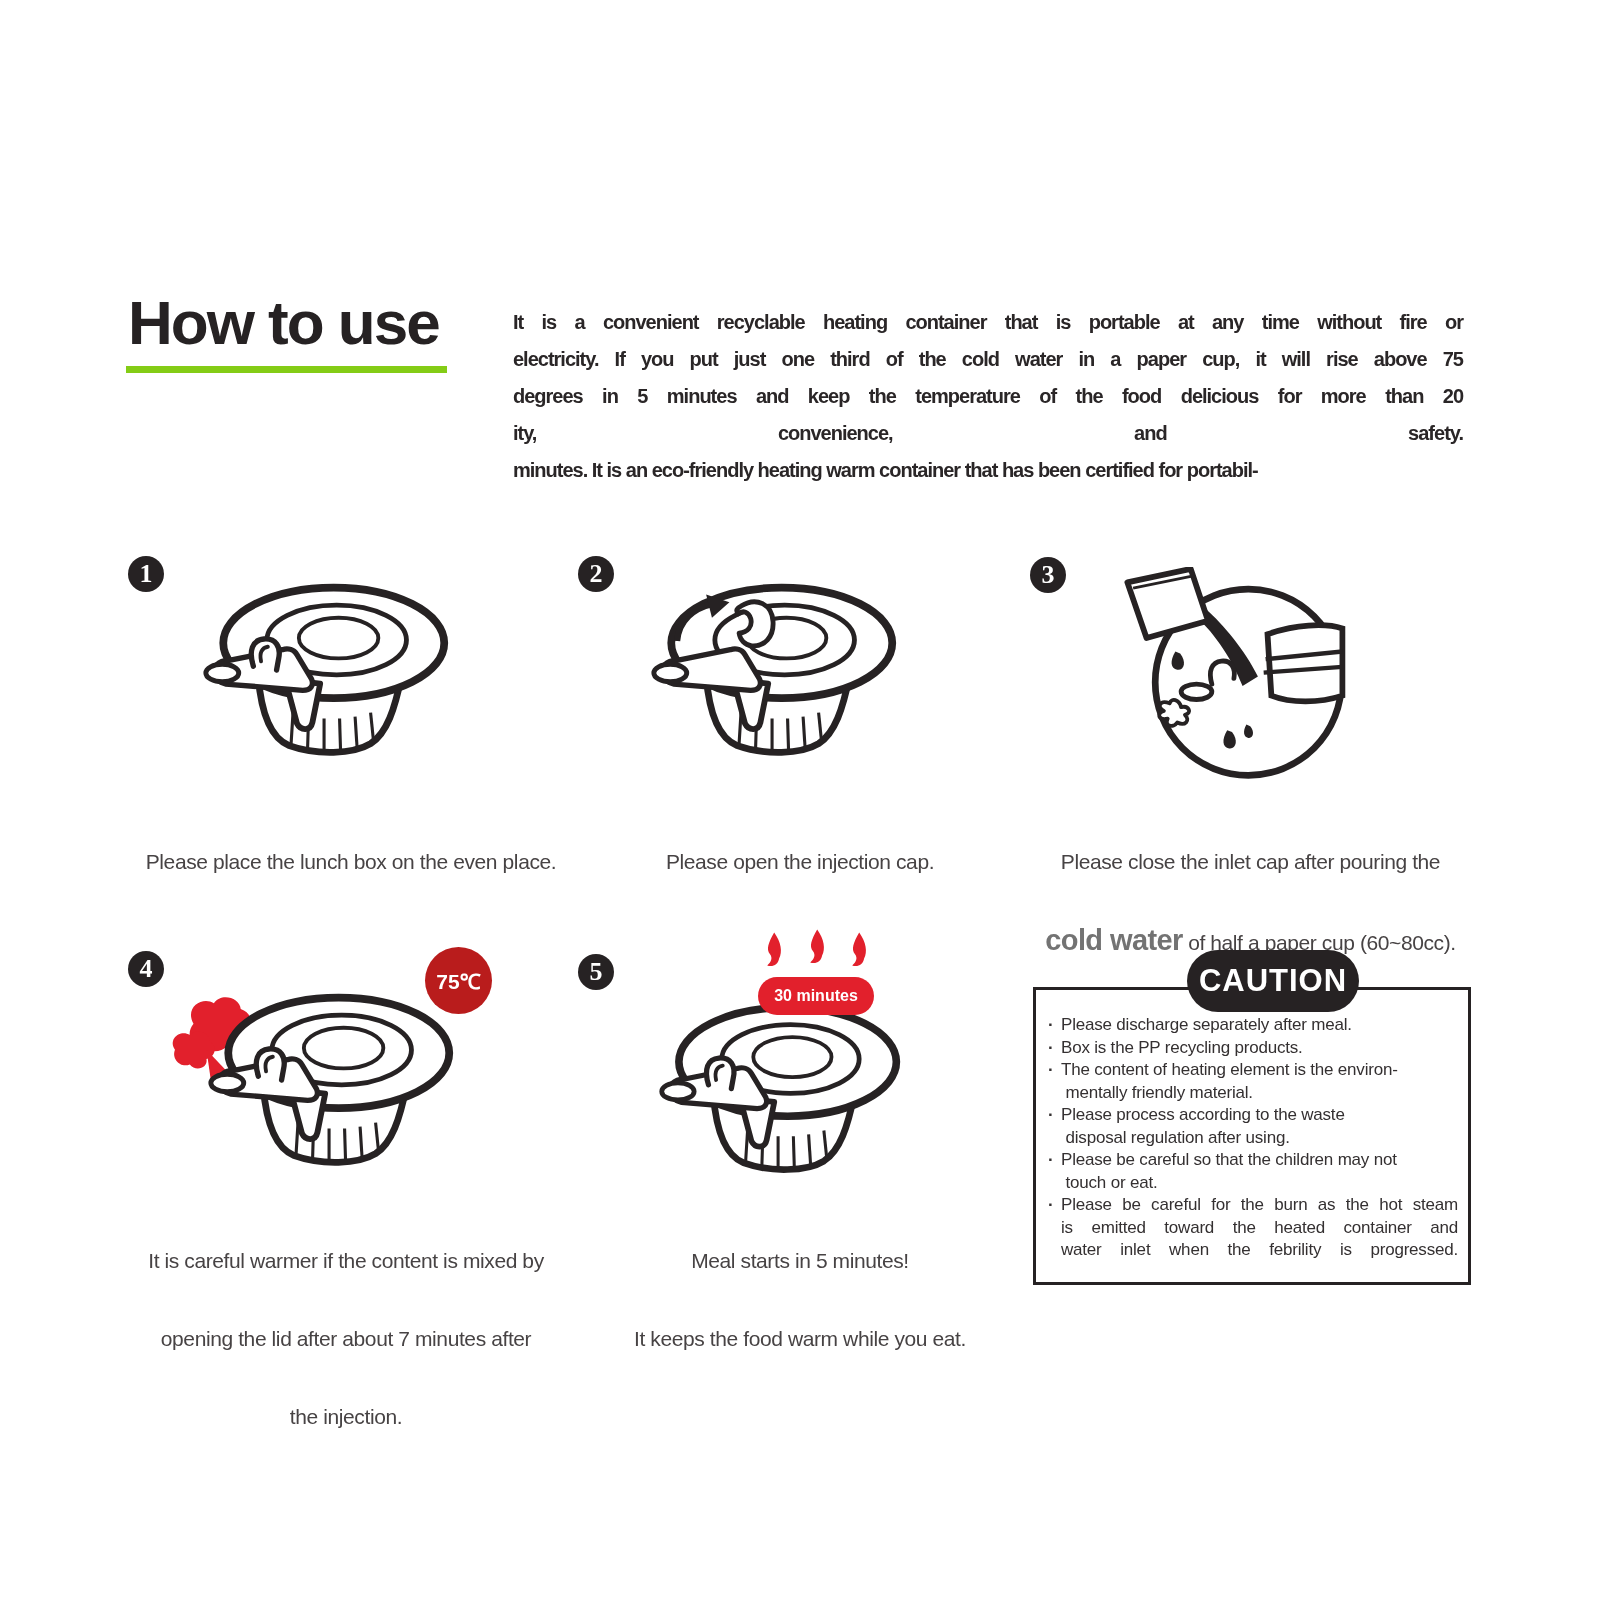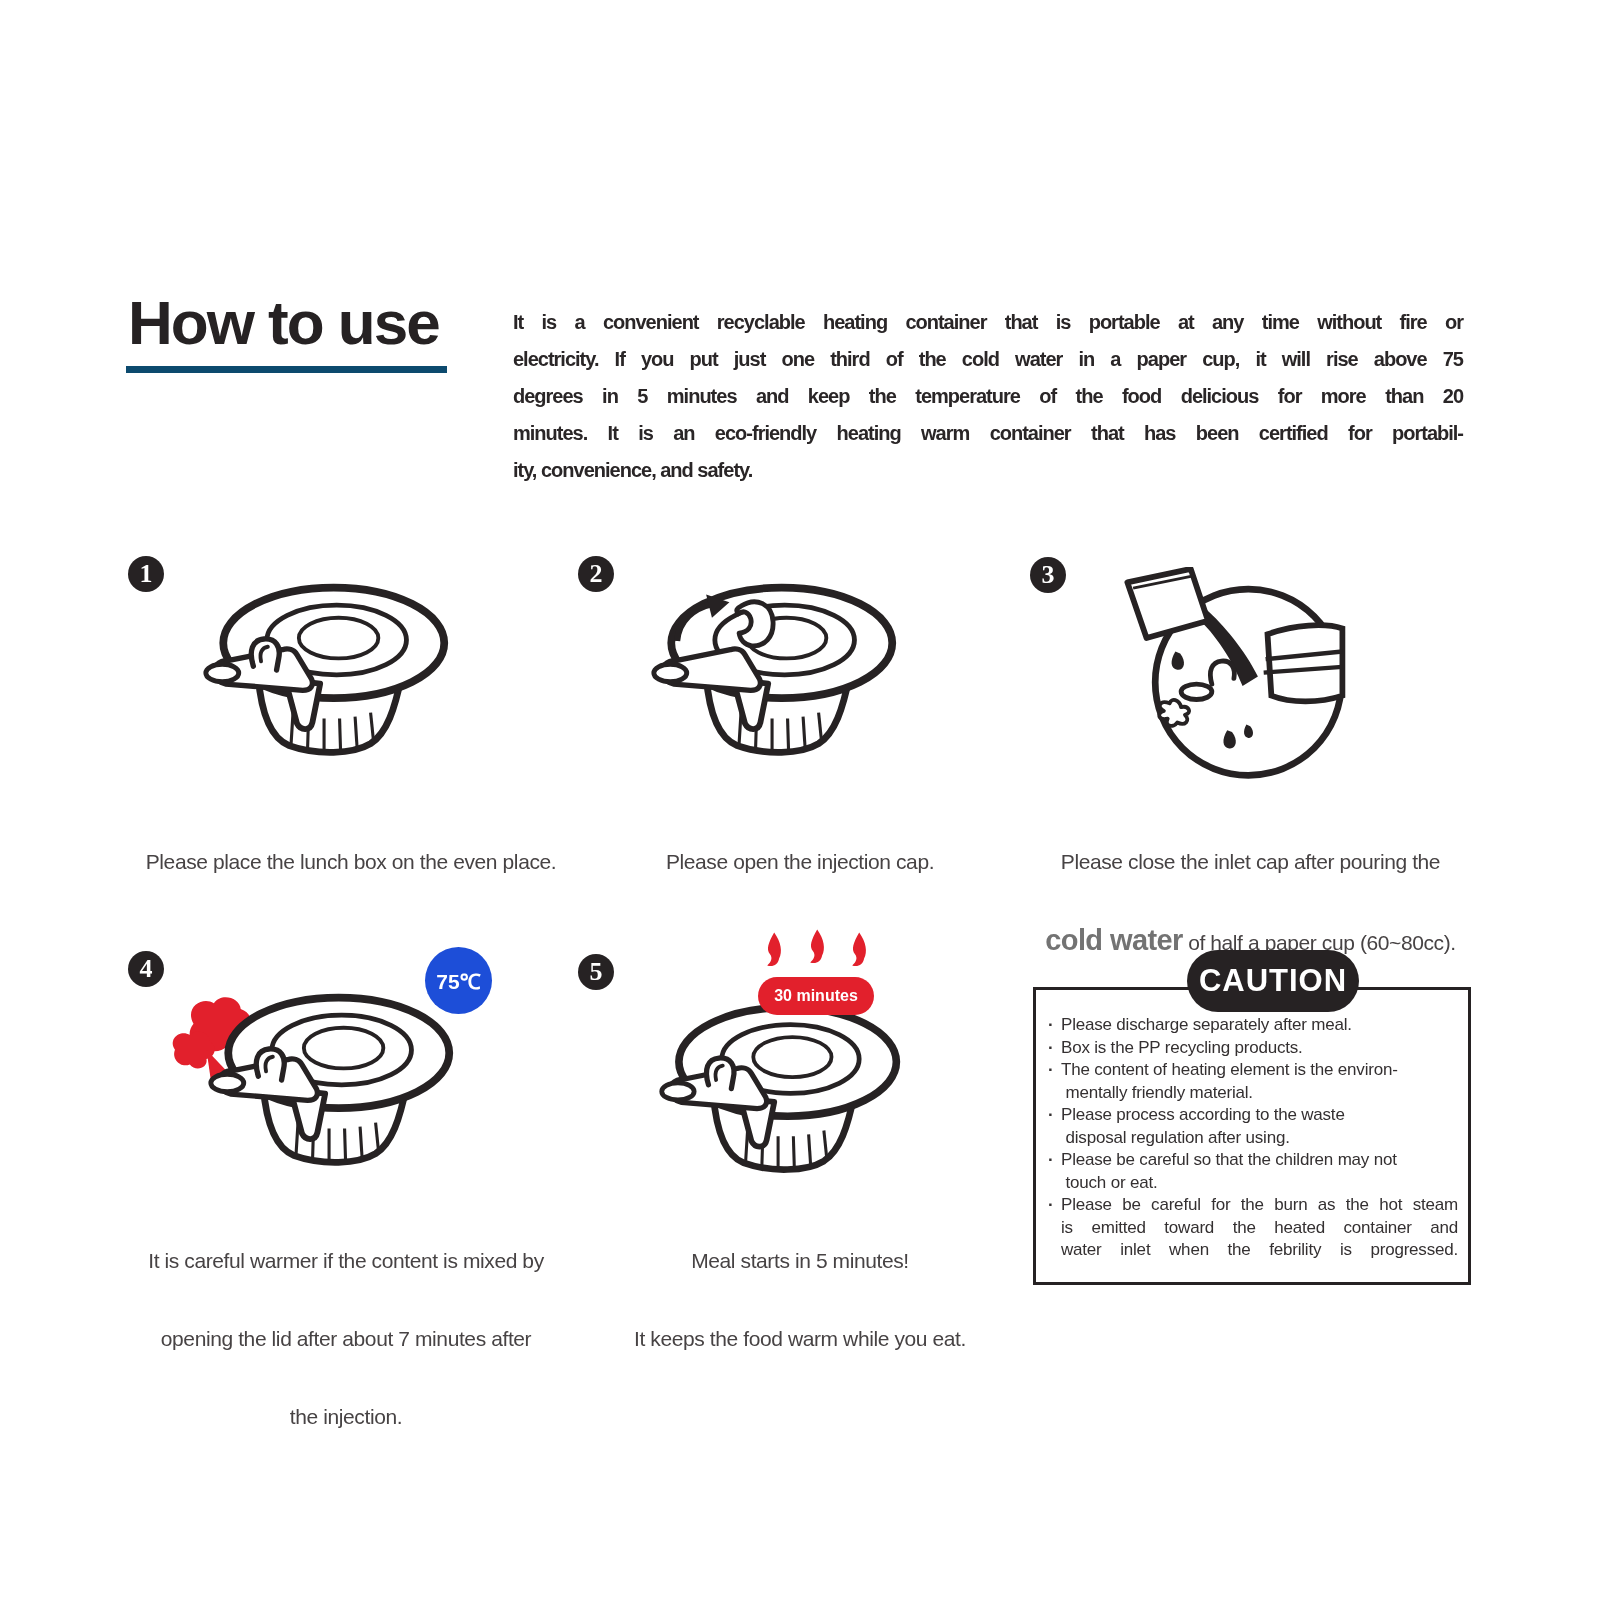--- a/index.html
+++ b/index.html
@@ -2,41 +2,41 @@
 <html><head>
 <meta charset="utf-8">
 <style>
   html,body { margin:0; padding:0; background:#fff; }
   .page { position:relative; width:1600px; height:1600px; background:#fff; overflow:hidden;
           font-family:"Liberation Sans", sans-serif; color:#262223; }
   .abs { position:absolute; }
 
   
   .title { left:126px; top:292px; font-size:62px; font-weight:bold; letter-spacing:-2px;
-           line-height:1.0; color:#262223; border-bottom:7px solid #0c4a6e;
+           line-height:1.0; color:#262223; border-bottom:7px solid #84cc16;
            padding:0 8px 12px 2px; display:inline-block; }
   .intro { left:513px; top:304px; width:950px; font-size:20px; font-weight:bold;
            letter-spacing:-1px; line-height:37px; color:#2a2627; }
   .intro .ln { text-align:justify; text-align-last:justify; }
   .intro .ln:last-child { text-align:left; text-align-last:auto; }
 
   
   .numbadge { width:36px; height:36px; border-radius:50%; background:#262223; color:#fff;
               display:flex; align-items:center; justify-content:center;
               font-family:"Liberation Serif", serif; font-weight:bold; font-size:26px; }
 
   
   .caption { text-align:center; font-size:21px; letter-spacing:-0.4px; line-height:30px;
              color:#474344; }
   .caption .cap-ln { display:block; white-space:nowrap;margin-top:48px; }
   .cap-bold { font-size:29px; font-weight:bold; letter-spacing:-0.6px; color:#737373; }
 
   
   .tempbadge { left:425px; top:947px; width:67px; height:67px; border-radius:50%;
-               background:#1d4ed8; color:#fff; font-weight:bold; font-size:21px;
+               background:#b91c1c; color:#fff; font-weight:bold; font-size:21px;
                display:flex; align-items:center; justify-content:center; z-index:3; }
   .pillbadge { left:758px; top:977px; width:116px; height:38px; border-radius:19px;
                background:#e2202c; color:#fff; font-weight:bold; font-size:16px;
                display:flex; align-items:center; justify-content:center; z-index:3; }
 
   
   .caution-pill { left:1187px; top:950px; width:172px; height:62px; background:#262223;
                   border-radius:31px; color:#fff; font-weight:bold; font-size:31px;
                   letter-spacing:1px; display:flex; align-items:center; justify-content:center;
                   z-index:2; }
@@ -124,22 +124,22 @@
         <path d="M16 2 C8 16 4 26 10 33 C14 38 12 44 6 49 C14 52 22 47 23 39 C28 30 26 16 16 2 Z" fill="#e2202c"></path>
       </symbol>
     </defs>
   </svg>
 
   <div class="abs title">How to use</div>
   <div class="abs intro">
     <div class="ln">It is a convenient recyclable heating container that is portable at any time without fire or</div>
     <div class="ln">electricity. If you put just one third of the cold water in a paper cup, it will rise above 75</div>
     <div class="ln">degrees in 5 minutes and keep the temperature of the food delicious for more than 20</div>
+    <div class="ln">ity, convenience, and safety.</div>
     <div class="ln">minutes. It is an eco-friendly heating warm container that has been certified for portabil-</div>
-    <div class="ln">ity, convenience, and safety.</div>
   </div>
 
   <div class="abs numbadge" style="left:128px; top:556px">1</div>
   <svg class="abs" style="left:200px; top:578px" width="252" height="186" viewBox="0 0 260 190">
       <use href="#bowl"></use>
     </svg>
   <div class="abs caption" style="left:116px; top:799px; width:470px">
     <span class="cap-ln">Please place the lunch box on the even place.</span>
   </div>
 

